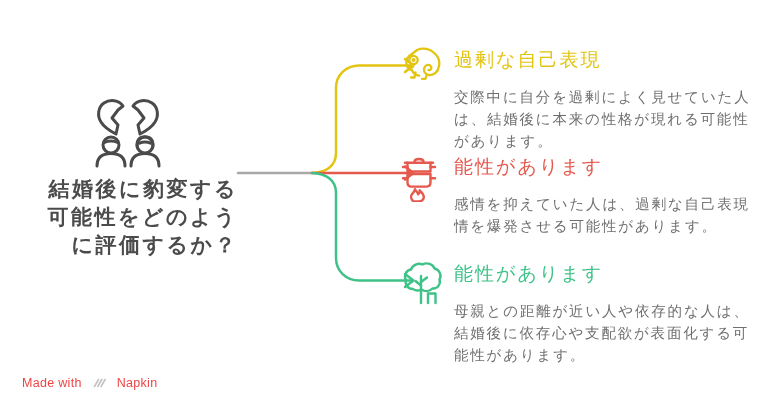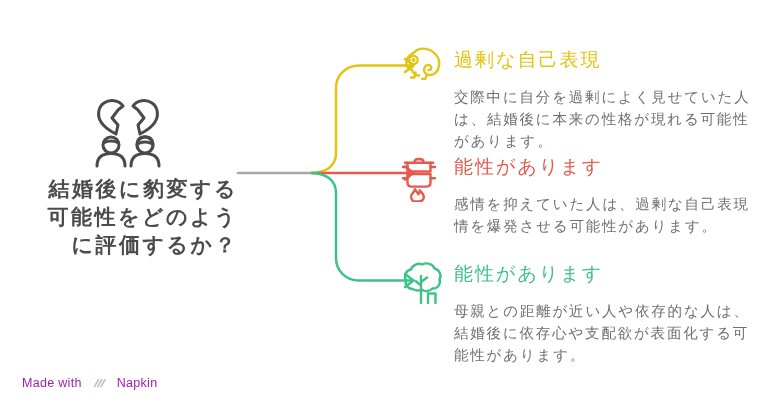--- a/index.html
+++ b/index.html
@@ -27,21 +27,21 @@
   .branch-desc {
     font-size:14.5px; line-height:22px; letter-spacing:1.8px; color:#6F6F6F;
     white-space:pre-line; margin:13px 17px 0 0; width:302px;
   }
   .b1 { top:44px; }
   .b2 { top:151px; }
   .b3 { top:258px; }
   
   .watermark {
     position:absolute; left:22px; top:376px; display:flex; align-items:center; gap:11px;
-    color:#a21caf; font-size:12.5px; letter-spacing:0.3px;text-align:center;
+    color:#ef4444; font-size:12.5px; letter-spacing:0.3px;text-align:center;
   }
   svg { display:block; }
 </style>
 </head>
 <body>
 
 <div class="canvas">
 
   <div class="subject">
     <svg class="subject-icon" width="76" height="70" viewBox="0 0 76 70">

